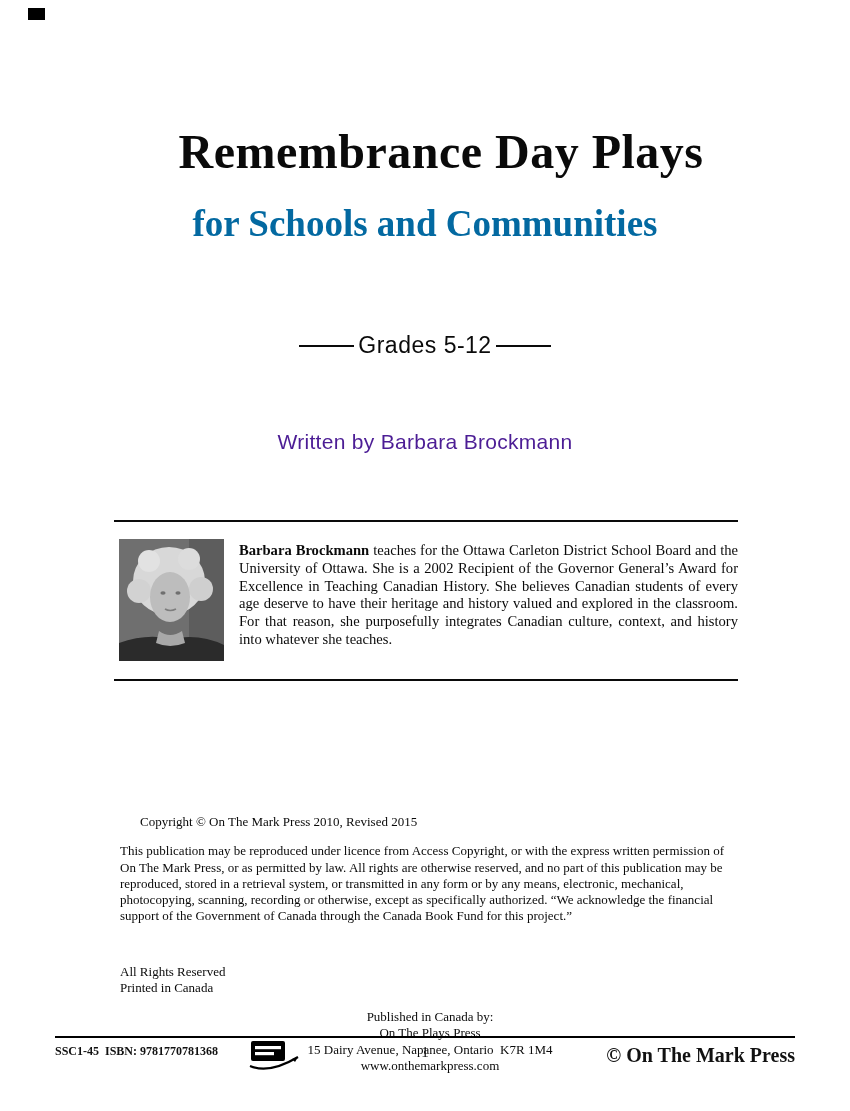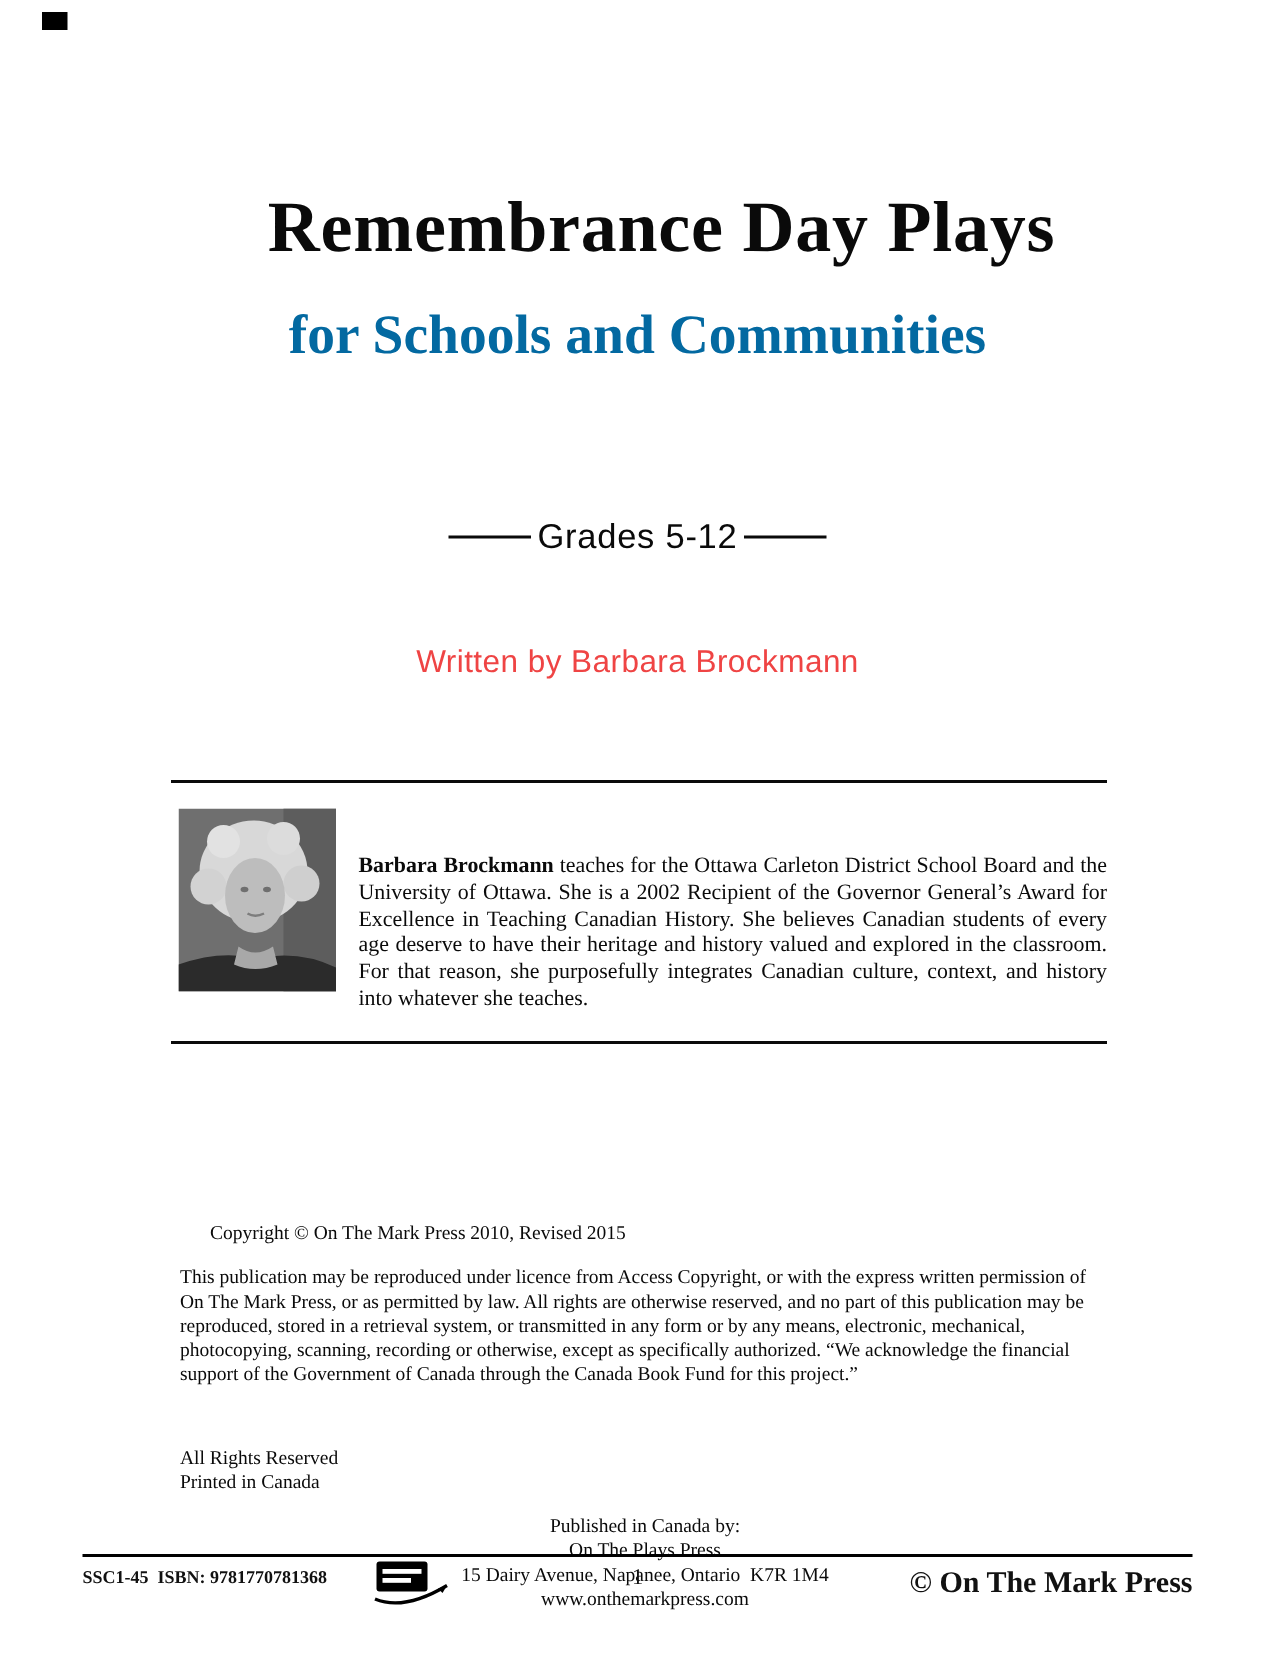--- a/index.html
+++ b/index.html
@@ -41,21 +41,21 @@
     width: 100%;
     text-align: center;
     font-family: "Liberation Serif", serif;
     font-weight: bold;
     font-size: 37px;
     color: #0369a1;
   }
 
   .grades-row {
     position: absolute;
-    top: 344px; left: 0;
+    top: 332px; left: 0;
     width: 100%;
     display: flex;
     justify-content: center;
     align-items: center;
     gap: 4px;
   }
   .grades-dash {
     width: 55px;
     height: 0;
     border-top: 2.5px solid #0a0a0a;
@@ -68,21 +68,21 @@
   }
 
   .written-by {
     position: absolute;
     top: 430px; left: 0;
     width: 100%;
     text-align: center;
     font-family: "Liberation Sans", sans-serif;
     font-size: 21px;
     letter-spacing: 0.3px;
-    color: #ef4444;
+    color: #4c1d95;
   }
 
   .bio {
     position: absolute;
     top: 520px;
     left: 114px;
     width: 624px;
   }
   .bio-rule {
     height: 2px;
@@ -100,21 +100,20 @@
     height: 122px;
     display: block;
   }
   .bio-text {
     font-family: "Liberation Serif", serif;
     font-size: 14.6px;
     line-height: 1.22;
     text-align: justify;
     color: #0a0a0a;
     padding-top: 3px;
-    margin-top: 27px;
   }
 
   .legal {
     position: absolute;
     top: 814px;
     left: 120px;
     width: 620px;
     font-family: "Liberation Serif", serif;
     font-size: 13px;
     line-height: 1.25;

